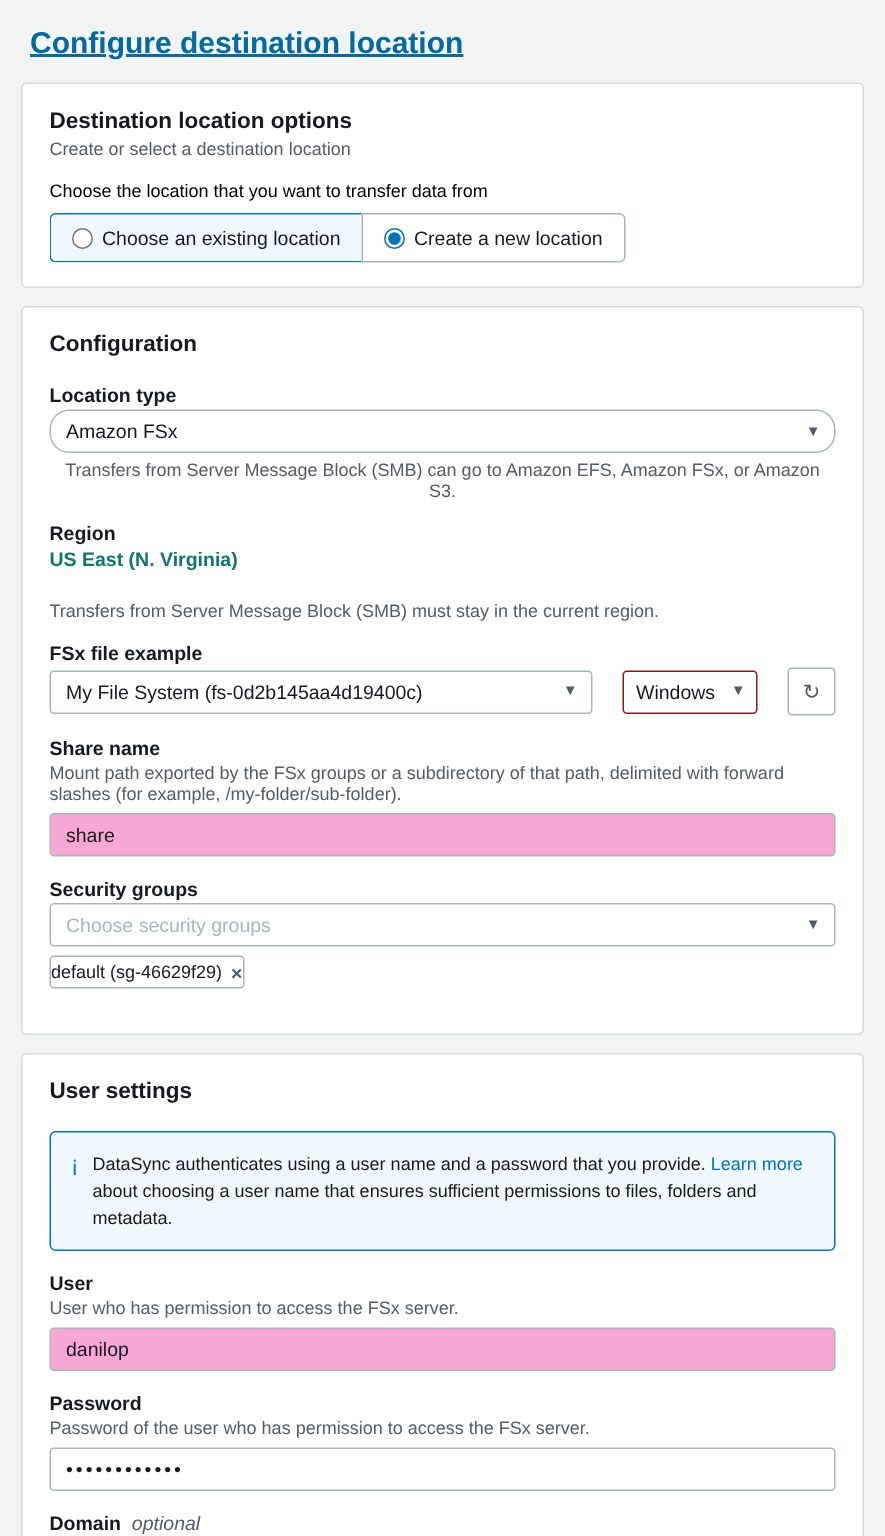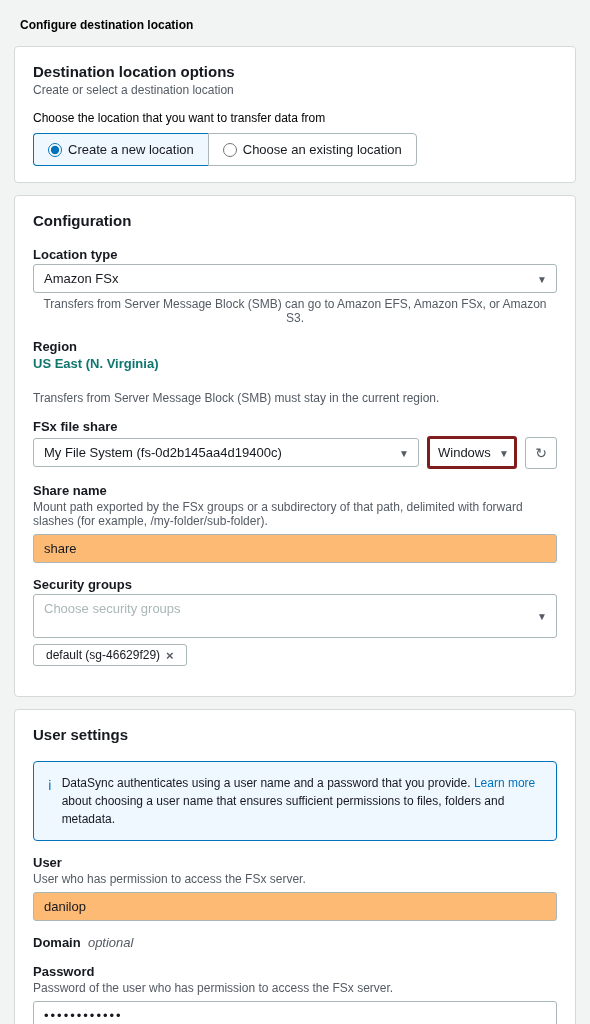--- a/index.html
+++ b/index.html
@@ -16,23 +16,24 @@
       min-height: 1024px;
       background: #f2f3f3;
       display: flex;
       flex-direction: column;
     }
     .page-header {
       padding: 18px 20px 14px 20px;
       background: #f2f3f3;
     }
     .page-title {
-      font-size: 12px;
+      font-size: 20px;
       font-weight: 700;
-      color: #000000;
+      color: #0369a1;
+      text-decoration: underline;
     }
     .section-card {
       background: #fff;
       border: 1px solid #d5d9d9;
       border-radius: 4px;
       margin: 0 14px 12px 14px;
       padding: 16px 18px;
     }
     .section-title {
       font-size: 15px;
@@ -94,41 +95,41 @@
     }
     .select-wrapper {
       position: relative;
       display: inline-block;
       width: 100%;
     }
     .select-wrapper select {
       width: 100%;
       padding: 6px 28px 6px 10px;
       border: 1px solid #aab7b8;
-      border-radius: 3px;
+      border-radius: 13px;
       background: #fff;
       font-size: 13px;
       appearance: none;
       -webkit-appearance: none;
       cursor: pointer;
       color: #16191f;
     }
     .select-wrapper::after {
       content: "▼";
       font-size: 10px;
       position: absolute;
       right: 10px;
       top: 50%;
       transform: translateY(-50%);
       pointer-events: none;
       color: #545b64;
     }
     .fsx-row {
       display: flex;
-      gap: 8px;
+      gap: 20px;
       align-items: center;
     }
     .fsx-select-wrap {
       position: relative;
       flex: 1;
     }
     .fsx-select-wrap select {
       width: 100%;
       padding: 6px 28px 6px 10px;
       border: 1px solid #aab7b8;
@@ -150,21 +151,21 @@
       pointer-events: none;
       color: #545b64;
     }
     .windows-select-wrap {
       position: relative;
       width: 90px;
     }
     .windows-select-wrap select {
       width: 100%;
       padding: 6px 22px 6px 8px;
-      border: 3px solid #7f1d1d;
+      border: 1px solid #7f1d1d;
       border-radius: 3px;
       background: #fff;
       font-size: 13px;
       appearance: none;
       -webkit-appearance: none;
       cursor: pointer;
       color: #16191f;
     }
     .windows-select-wrap::after {
       content: "▼";
@@ -190,32 +191,32 @@
       color: #545b64;
       flex-shrink: 0;
     }
     .text-input {
       width: 100%;
       padding: 6px 10px;
       border: 1px solid #aab7b8;
       border-radius: 3px;
       font-size: 13px;
       color: #16191f;
-      background: #fdba74;
+      background: #f9a8d4;
     }
     .text-input::placeholder {
       color: #aab7b8;
     }
     .security-select-wrap {
       position: relative;
       width: 100%;
     }
     .security-select-wrap select {
       width: 100%;
-      padding: 6px 28px 21px 10px;
+      padding: 6px 28px 6px 10px;
       border: 1px solid #aab7b8;
       border-radius: 3px;
       background: #fff;
       font-size: 13px;
       appearance: none;
       -webkit-appearance: none;
       cursor: pointer;
       color: #aab7b8;
     }
     .security-select-wrap::after {
@@ -228,21 +229,21 @@
       pointer-events: none;
       color: #545b64;
     }
     .tag-chip {
       display: inline-flex;
       align-items: center;
       gap: 6px;
       background: #fff;
       border: 1px solid #aab7b8;
       border-radius: 3px;
-      padding: 3px 12px;
+      padding: 3px 0;
       font-size: 12px;
       margin-top: 6px;
       color: #16191f;
     }
     .tag-chip .remove-btn {
       cursor: pointer;
       font-size: 13px;
       color: #545b64;
       font-weight: bold;
       line-height: 1;
@@ -299,26 +300,26 @@
   <div class="page-header">
     <h1 class="page-title">Configure destination location</h1>
   </div>
 
   <div class="section-card">
     <div class="section-title">Destination location options</div>
     <div class="section-subtitle">Create or select a destination location</div>
     <div class="choose-label">Choose the location that you want to transfer data from</div>
     <div class="radio-group">
       <label class="radio-option">
+        <input type="radio" name="location_type" style="">
+        <span>Choose an existing location</span>
+      </label>
+      <label class="radio-option">
         <input type="radio" name="location_type" checked="" style="">
         <span>Create a new location</span>
-      </label>
-      <label class="radio-option">
-        <input type="radio" name="location_type" style="">
-        <span>Choose an existing location</span>
       </label>
     </div>
   </div>
 
   <div class="section-card">
     <div class="section-title">Configuration</div>
 
     <br>
 
     
@@ -336,21 +337,21 @@
 
     
     <div class="field-group">
       <div class="field-label">Region</div>
       <div class="field-value-static">US East (N. Virginia)</div>
       <div class="field-desc">Transfers from Server Message Block (SMB) must stay in the current region.</div>
     </div>
 
     
     <div class="field-group">
-      <div class="field-label">FSx file share</div>
+      <div class="field-label">FSx file example</div>
       <div class="fsx-row">
         <div class="fsx-select-wrap">
           <select>
             <option>My File System (fs-0d2b145aa4d19400c)</option>
           </select>
         </div>
         <div class="windows-select-wrap">
           <select>
             <option>Windows</option>
             <option>Lustre</option>
@@ -401,28 +402,28 @@
 
     
     <div class="field-group">
       <div class="field-label">User</div>
       <div class="field-desc">User who has permission to access the FSx server.</div>
       <input class="text-input" type="text" value="danilop" style="">
     </div>
 
     
     <div class="field-group">
+      <div class="field-label">Password</div>
+      <div class="field-desc">Password of the user who has permission to access the FSx server.</div>
+      <input class="text-input password-input" type="password" value="testpassword" style="">
+    </div>
+
+    
+    <div class="field-group">
       <div class="field-label">
         <span>Domain</span>
         &nbsp;<span style="font-weight:400; font-style:italic; color:#545b64;">optional</span>
       </div>
 
     </div>
-
-    
-    <div class="field-group">
-      <div class="field-label">Password</div>
-      <div class="field-desc">Password of the user who has permission to access the FSx server.</div>
-      <input class="text-input password-input" type="password" value="testpassword" style="">
-    </div>
   </div>
 
 </div>
 
 </body></html>

